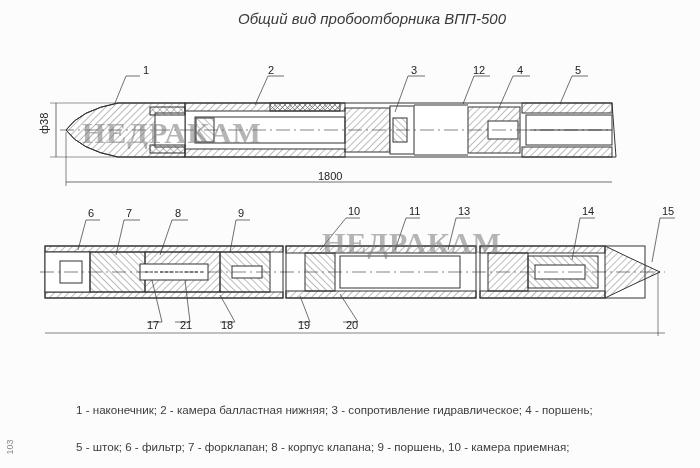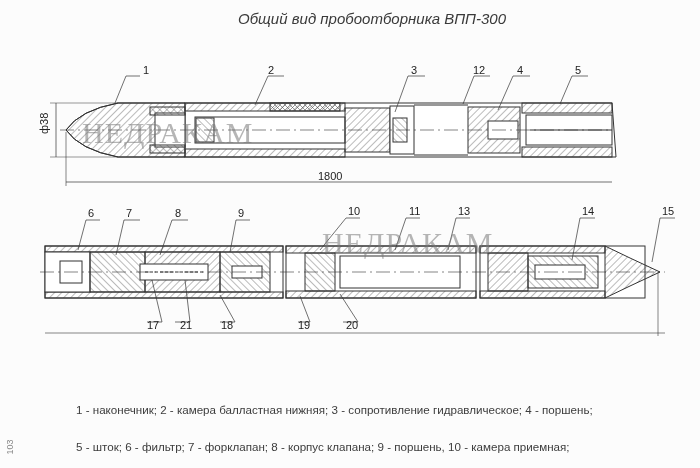--- a/index.html
+++ b/index.html
@@ -3,30 +3,30 @@
 <meta charset="utf-8">
 <style>
   html,body{margin:0;padding:0;background:#fdfdfd;}
   #root{position:relative;width:700px;height:468px;overflow:hidden;background:#fcfcfc;font-family:"Liberation Sans",sans-serif;}
   .title{position:absolute;left:238px;top:10px;font-size:15px;font-style:italic;color:#3a3a3a;}
   svg.drw{position:absolute;left:0;top:0;}
   .contacts{position:absolute;left:70px;top:352px;font-family:"DejaVu Sans",sans-serif;font-size:13px;color:#111;letter-spacing:0.1px;}
   .legend{position:absolute;left:76px;top:380px;font-size:11.6px;line-height:15.2px;color:#3c3c3c;}
   .legend div{white-space:nowrap;margin-top:22px;}
   .legend .dark{color:#111;}
-  .wm{position:absolute;font-family:"Liberation Serif",serif;font-size:30px;font-weight:normal;color:rgba(120,120,120,0.55);letter-spacing:1px;}
+  .wm{position:absolute;font-family:"Liberation Serif",serif;font-size:30px;font-weight:bold;color:rgba(120,120,120,0.55);letter-spacing:1px;}
   .salexy{position:absolute;left:555px;top:414px;font-family:"Liberation Sans",sans-serif;font-weight:bold;font-size:40px;color:#5aaee0;letter-spacing:-1px;}
   .side{position:absolute;left:2px;top:442px;font-size:9px;color:#888;transform:rotate(-90deg);}
   .num{font-family:"Liberation Sans",sans-serif;font-size:11px;fill:#222;}
 </style>
 </head>
 <body>
 
 <div id="root">
-  <div class="title">Общий вид пробоотборника ВПП-300</div>
+  <div class="title">Общий вид пробоотборника ВПП-500</div>
 
   <svg class="drw" width="700" height="468" viewBox="0 0 700 468">
     <defs>
       <pattern id="hatch" width="5" height="5" patternUnits="userSpaceOnUse" patternTransform="rotate(45)">
         <line x1="0" y1="0" x2="0" y2="5" stroke="#555" stroke-width="0.8"></line>
       </pattern>
       <pattern id="hatch2" width="5" height="5" patternUnits="userSpaceOnUse" patternTransform="rotate(-45)">
         <line x1="0" y1="0" x2="0" y2="5" stroke="#555" stroke-width="0.8"></line>
       </pattern>
       <pattern id="cross" width="5" height="5" patternUnits="userSpaceOnUse">

